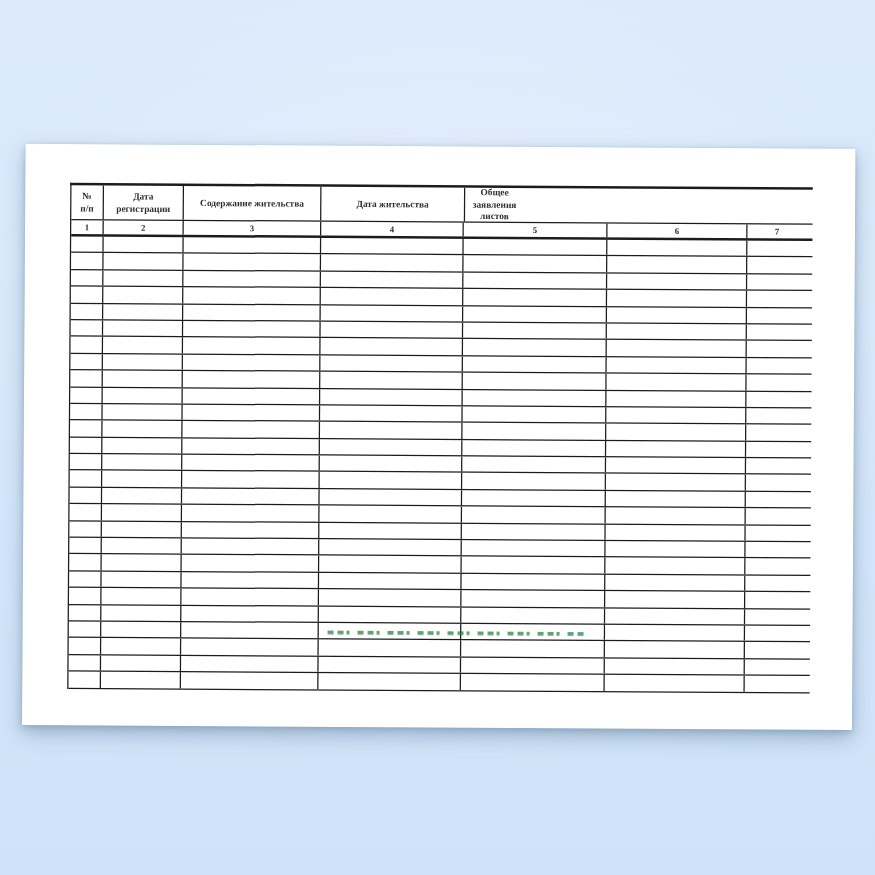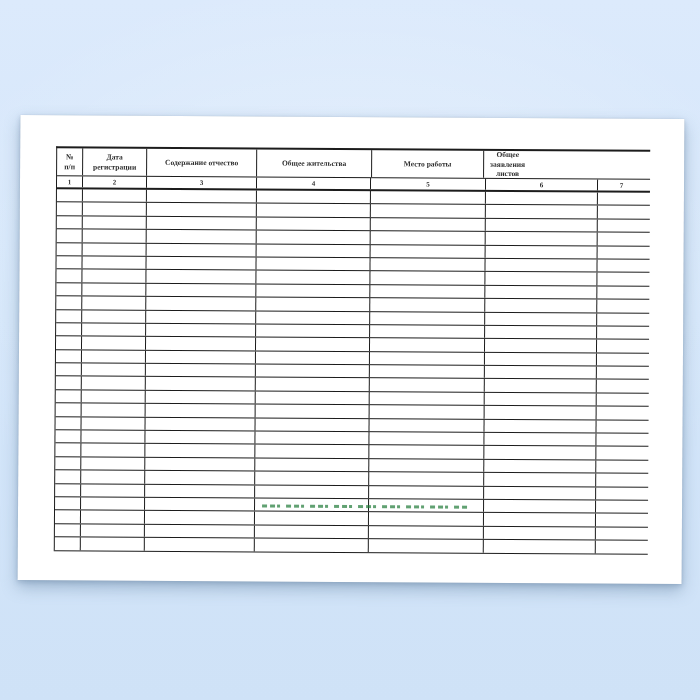--- a/index.html
+++ b/index.html
@@ -62,27 +62,24 @@
     <div class="row hdr">
       <div class="cell c1">
           <span>№
 п/п</span>
         </div>
       <div class="cell c2">
           <span>Дата
 регистрации</span>
         </div>
       <div class="cell c3">
-          <span>Содержание отчество</span>
+          <span>Содержание жительства</span>
         </div>
       <div class="cell c5">
-          <span>Общее жительства</span>
-        </div>
-      <div class="cell c6">
-          <span>Место работы</span>
+          <span>Дата жительства</span>
         </div>
       <div class="cell c7">
           <span>Общее
 заявления
 листов</span>
         </div>
     </div>
 
     <div class="row nums">
       <div class="cell c1">

